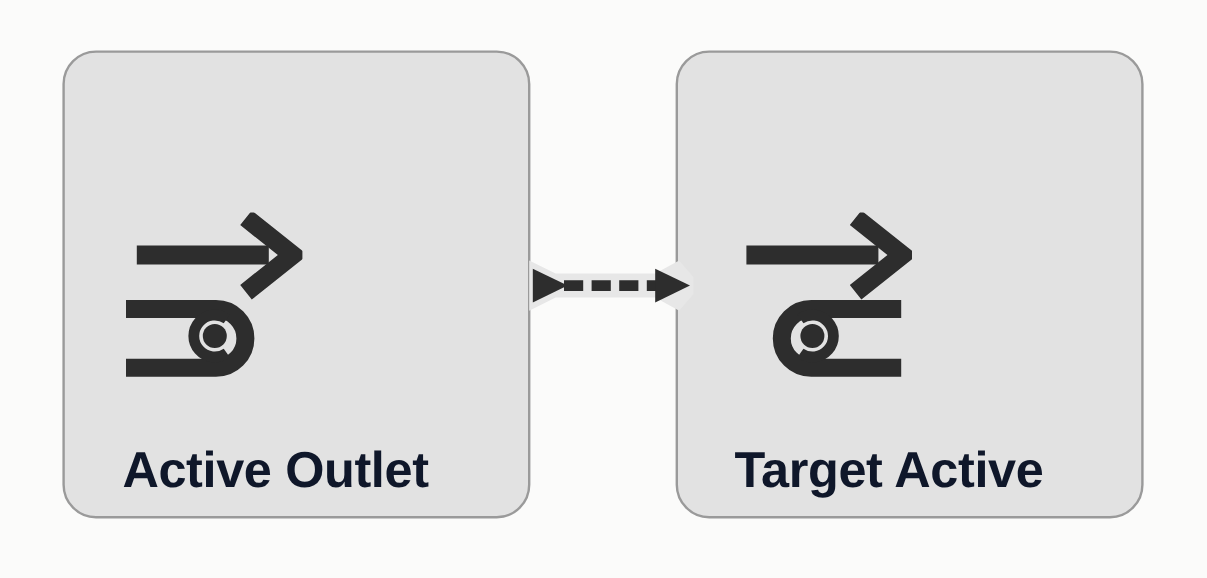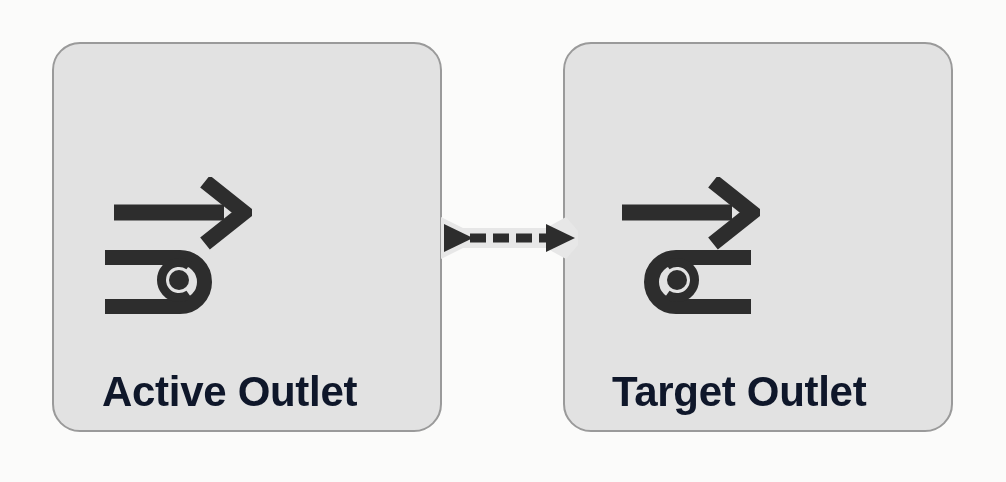--- a/index.html
+++ b/index.html
@@ -73,21 +73,21 @@
 
       <path d="M 12 35.5 H 122" stroke-width="16"></path>
       <path d="M 103 4.5 L 142 35.5 L 103 66.5" stroke-width="15.5"></path>
 
       <g transform="translate(144,0) scale(-1,1)">
         <path d="M 3 80.5 H 78 A 24.5 24.5 0 0 1 78 129.5 H 3" stroke-width="15"></path>
         <circle cx="77" cy="103" r="10" fill="#2d2d2d" stroke="none"></circle>
         <path d="M 87.04 88.67 A 17.5 17.5 0 1 0 87.04 117.33" stroke-width="9"></path>
       </g>
     </svg>
-    <div class="node-label">Target Outlet</div>
+    <div class="node-label">Target Active</div>
   </div>
 
   <svg class="connector-svg" viewBox="0 0 1006 482">
 
     <polygon points="441,217 463,228 546,228 566,217 578,231 578,245 566,259 546,248 463,248 441,259" fill="#e7e7e7"></polygon>
 
     <line x1="470" y1="238" x2="549" y2="238" stroke="#2d2d2d" stroke-width="9" stroke-dasharray="16 7"></line>
 
     <polygon points="444,224 444,252 473,238" fill="#2d2d2d"></polygon>
 

